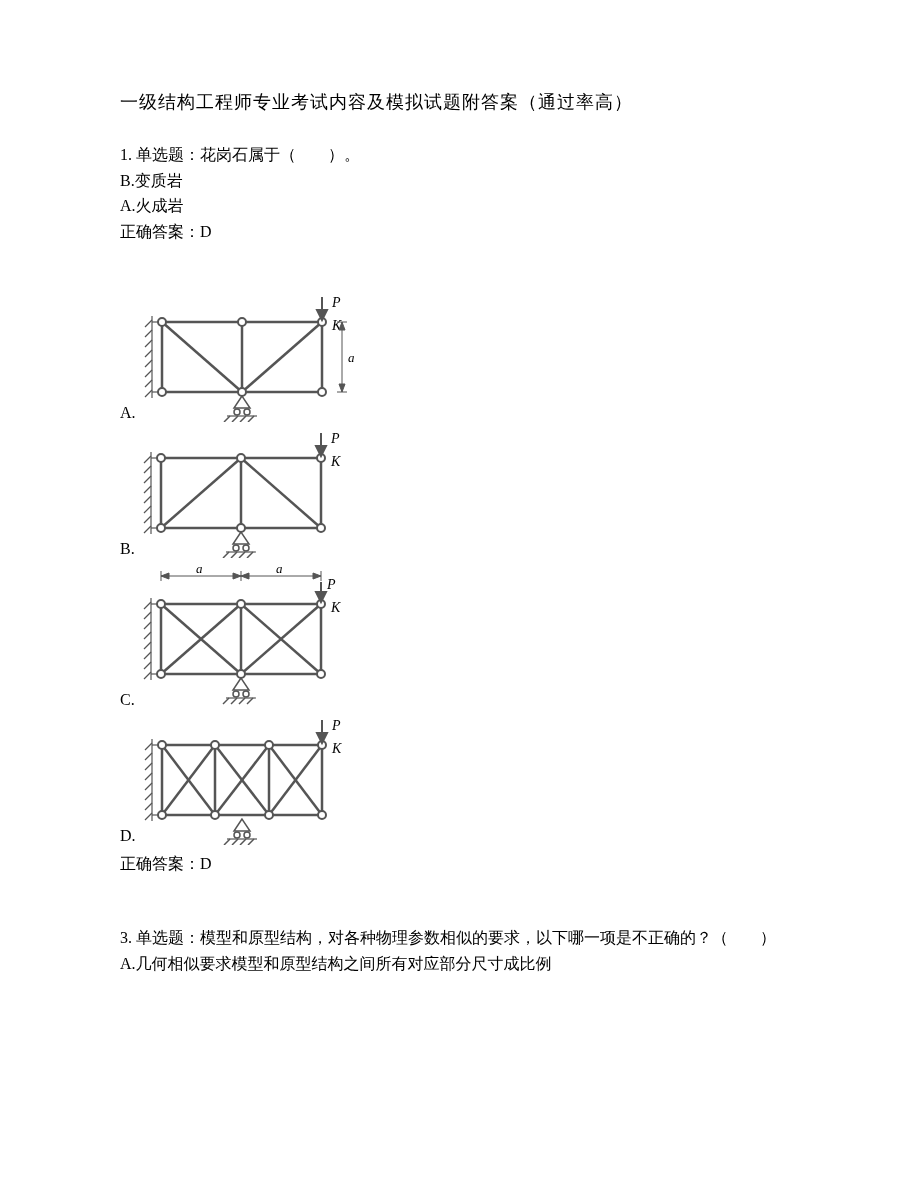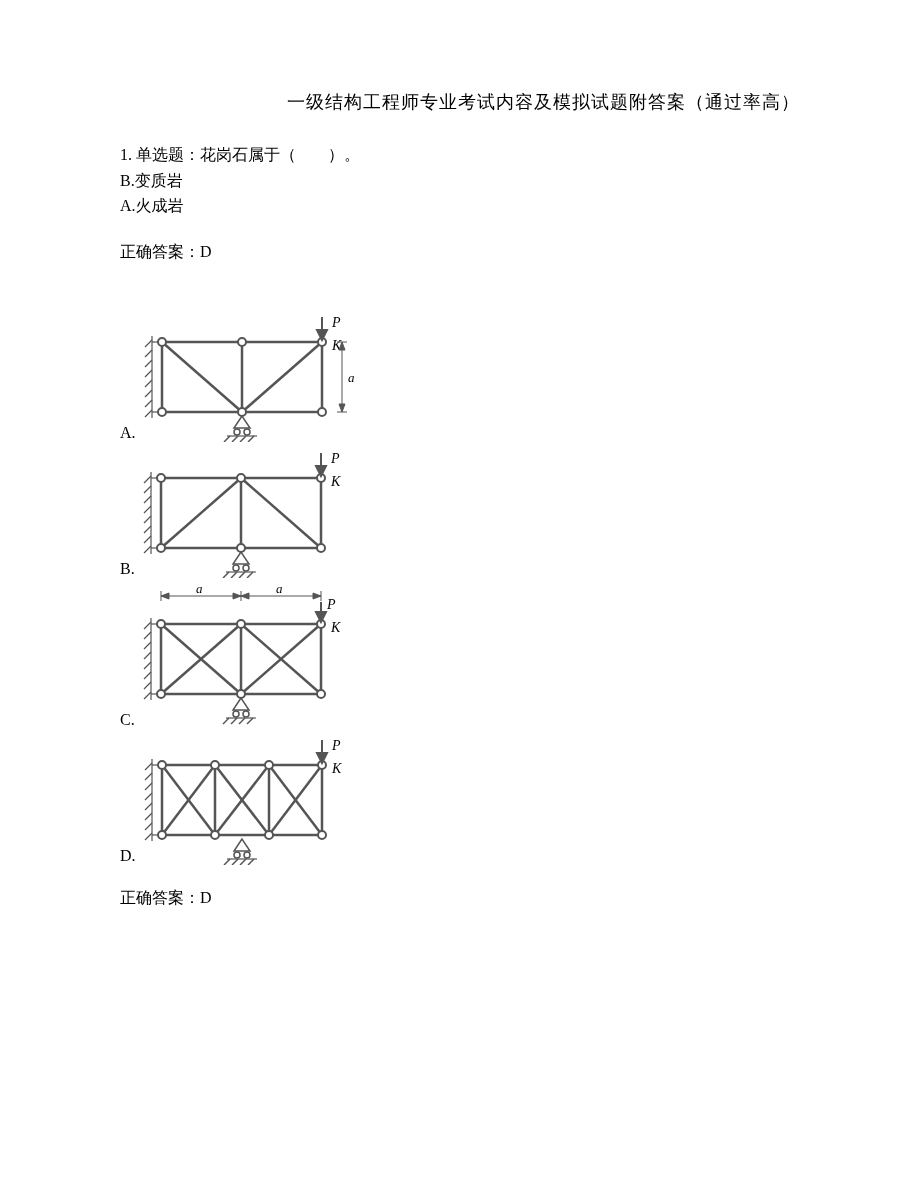--- a/index.html
+++ b/index.html
@@ -9,28 +9,28 @@
     font-family: "SimSun", "宋体", serif;
     font-size: 16px;
     color: #000;
     width: 920px;
     min-height: 1191px;
   }
   .page {
     padding: 90px 120px 40px 120px;
   }
   .title {
-    text-align: right;
+    text-align: left;
     font-size: 18px;
     margin-bottom: 28px;
     letter-spacing: 1px;
   }
   .q-block { margin-bottom: 10px; }
   .line { line-height: 1.6; }
-  .answer { margin-top: 20px; margin-bottom: 30px; }
+  .answer { margin-top: 0; margin-bottom: 30px; }
   .opt-row { display: flex; align-items: flex-end; margin-bottom: 6px;}
   .opt-label { margin-right: 6px; }
   .truss-svg { display: block; }
   .spacer { height: 18px; }
 </style>
 </head>
 <body>
 
 <div class="page">
 
@@ -276,14 +276,18 @@
         <text x="190" y="15" font-size="14" font-style="italic">P</text>
         <text x="190" y="38" font-size="14" font-style="italic">K</text>
       </svg>
     </div>
 
     <div class="answer line">正确答案：D</div>
   </div>
 
   <div class="spacer"></div>
 
+  <div class="q-block">
+    <div class="line">3. 单选题：模型和原型结构，对各种物理参数相似的要求，以下哪一项是不正确的？（　　）</div>
+    <div class="line">A.几何相似要求模型和原型结构之间所有对应部分尺寸成比例</div>
+  </div>
 
 </div>
 
 </body></html>

